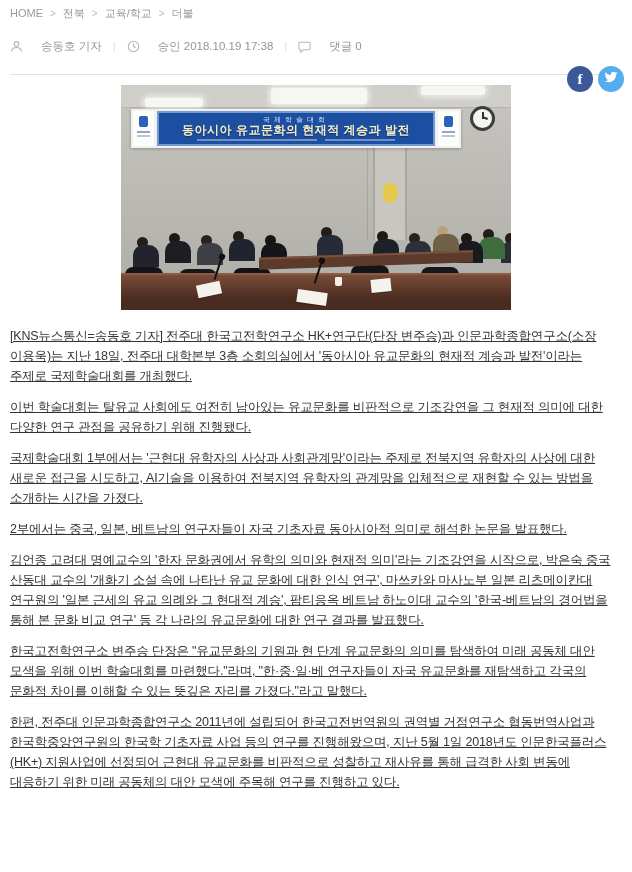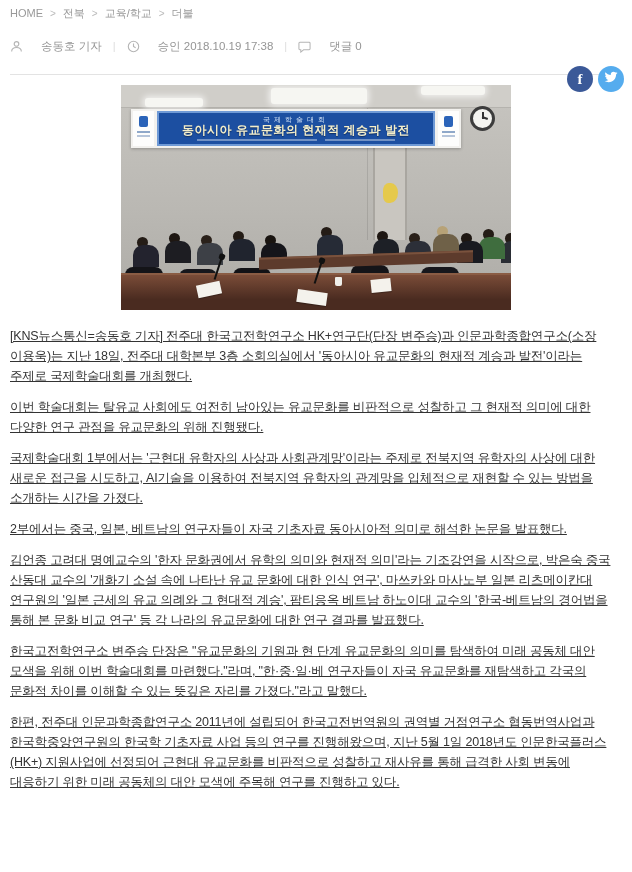--- a/index.html
+++ b/index.html
@@ -190,21 +190,21 @@
         <div class="mic" style="left:196px; bottom:26px;"></div>
         <div class="mic" style="left:96px; bottom:30px;"></div>
         <div class="cup" style="left:214px; bottom:24px;"></div>
       </div>
     </div>
 
     <div class="article-body">
 
         <p>[KNS뉴스통신=송동호 기자] 전주대 한국고전학연구소 HK+연구단(단장 변주승)과 인문과학종합연구소(소장 이용욱)는 지난 18일, 전주대 대학본부 3층 소회의실에서 '동아시아 유교문화의 현재적 계승과 발전'이라는 주제로 국제학술대회를 개최했다.</p>
 
-        <p>이번 학술대회는 탈유교 사회에도 여전히 남아있는 유교문화를 비판적으로 성찰하고 그 현재적 의미에 대한 다양한 연구 관점을 유교문화의 위해 진행됐다.</p>
+        <p>이번 학술대회는 탈유교 사회에도 여전히 남아있는 유교문화를 비판적으로 기조강연을 그 현재적 의미에 대한 다양한 연구 관점을 공유하기 위해 진행됐다.</p>
 
         <p>국제학술대회 1부에서는 '근현대 유학자의 사상과 사회관계망'이라는 주제로 전북지역 유학자의 사상에 대한 새로운 접근을 시도하고, AI기술을 이용하여 전북지역 유학자의 관계망을 입체적으로 재현할 수 있는 방법을 소개하는 시간을 가졌다.</p>
 
         <p>2부에서는 중국, 일본, 베트남의 연구자들이 자국 기초자료 동아시아적 의미로 해석한 논문을 발표했다.</p>
 
         <p>김언종 고려대 명예교수의 '한자 문화권에서 유학의 의미와 현재적 의미'라는 기조강연을 시작으로, 박은숙 중국 산동대 교수의 '개화기 소설 속에 나타난 유교 문화에 대한 인식 연구', 마쓰카와 마사노부 일본 리츠메이칸대 연구원의 '일본 근세의 유교 의례와 그 현대적 계승', 팜티응옥 베트남 하노이대 교수의 '한국-베트남의 경어법을 통해 본 문화 비교 연구' 등 각 나라의 유교문화에 대한 연구 결과를 발표했다.</p>
 
         <p>한국고전학연구소 변주승 단장은 "유교문화의 기원과 현 단계 유교문화의 의미를 탐색하여 미래 공동체 대안 모색을 위해 이번 학술대회를 마련했다."라며, "한·중·일·베 연구자들이 자국 유교문화를 재탐색하고 각국의 문화적 차이를 이해할 수 있는 뜻깊은 자리를 가졌다."라고 말했다.</p>
 
         <p>한편, 전주대 인문과학종합연구소 2011년에 설립되어 한국고전번역원의 권역별 거점연구소 협동번역사업과 한국학중앙연구원의 한국학 기초자료 사업 등의 연구를 진행해왔으며, 지난 5월 1일 2018년도 인문한국플러스(HK+) 지원사업에 선정되어 근현대 유교문화를 비판적으로 성찰하고 재사유를 통해 급격한 사회 변동에 대응하기 위한 미래 공동체의 대안 모색에 주목해 연구를 진행하고 있다.</p>

